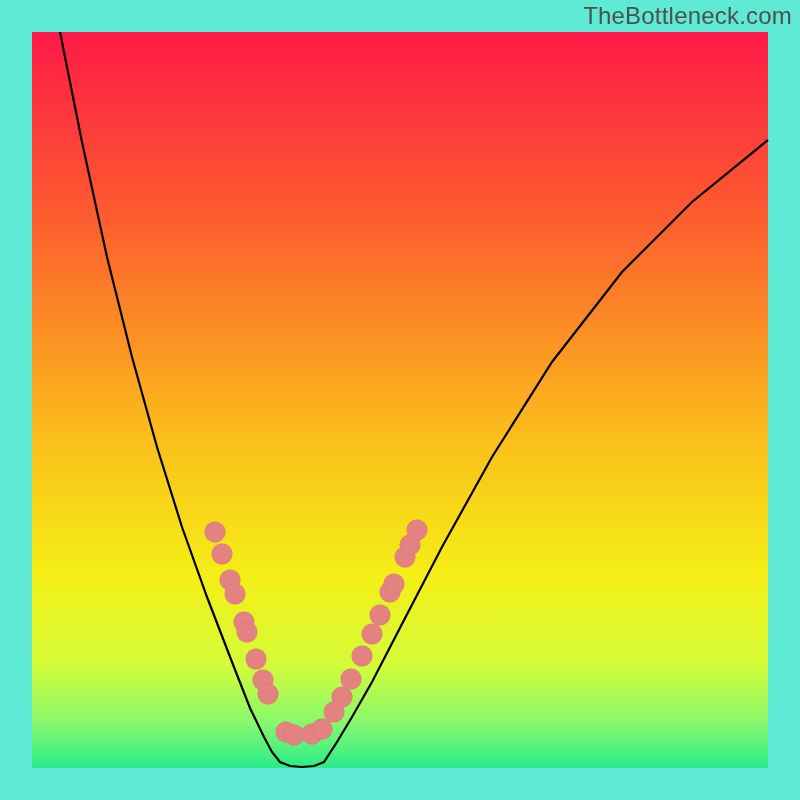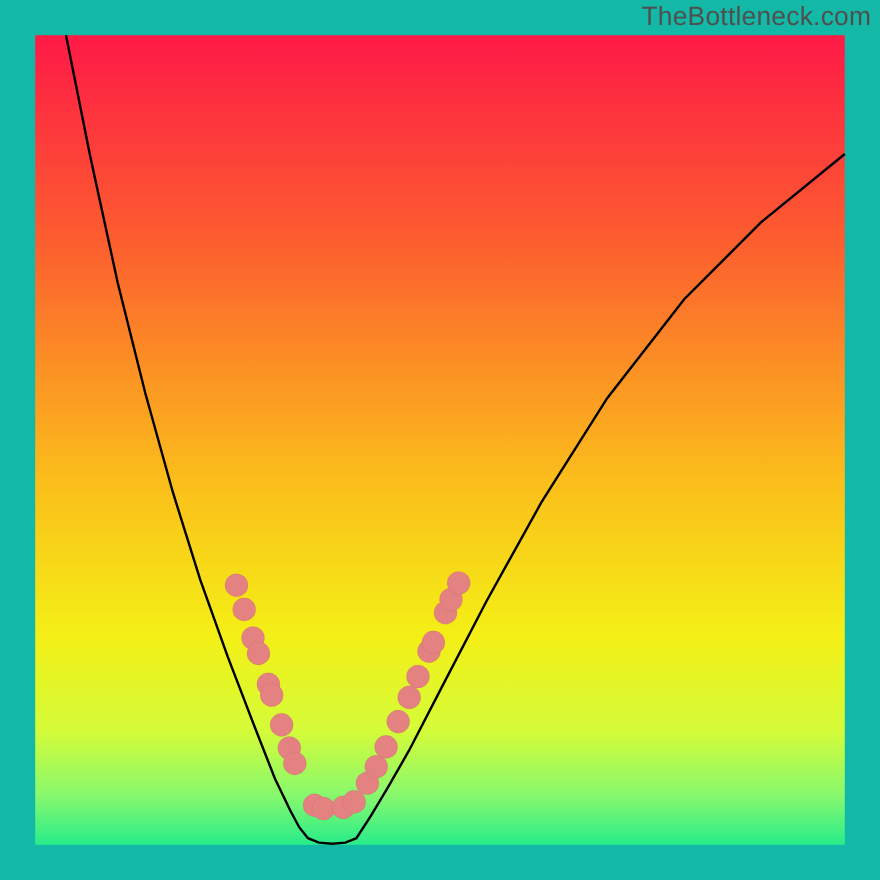--- a/index.html
+++ b/index.html
@@ -7,21 +7,21 @@
     padding: 0;
     width: 800px;
     height: 800px;
     background: #000;
     font-family: Arial, Helvetica, sans-serif;
     overflow: hidden;
   }
   .frame {
     position: absolute;
     left: 0; top: 0; width: 800px; height: 800px;
-    background: #14b8a6;
+    background: #5eead4;
   }
   .plot-area {
     position: absolute;
     left: 32px; top: 32px;
     width: 736px; height: 736px;
     background: linear-gradient(to bottom,
       var(--c0) 0%,
       var(--c1) 25%,
       var(--c2) 55%,
       var(--c3) 74%,

